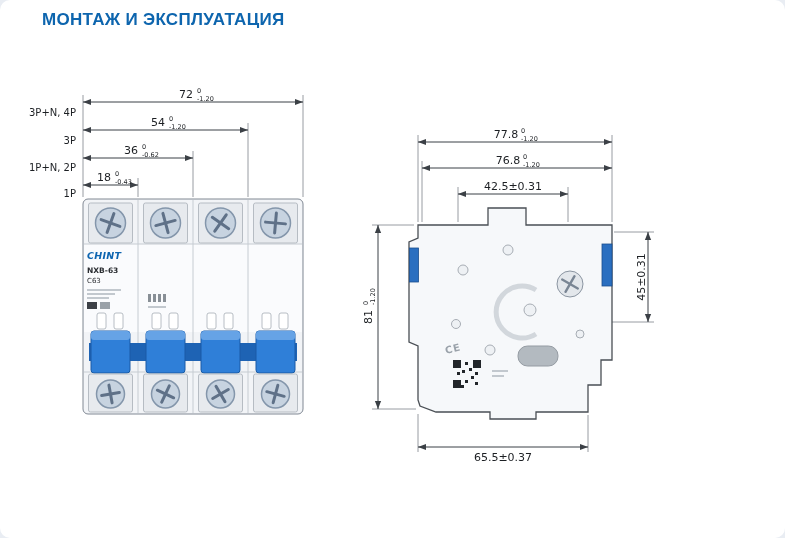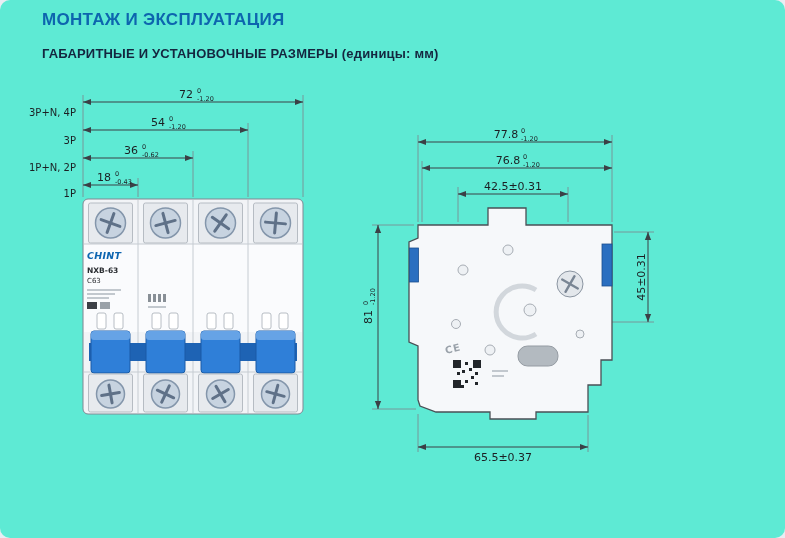--- a/index.html
+++ b/index.html
@@ -1,20 +1,20 @@
 <!DOCTYPE html>
 <html><head>
 <meta charset="utf-8">
 <style>
   * { margin:0; padding:0; box-sizing:border-box; }
   html,body { background:#e9edf3; }
   .page {
     position:relative;
     width:785px; height:538px;
-    background:#5eead4;
+    background:#ffffff;
     border-radius:10px;
     overflow:hidden;
     font-family:"Liberation Sans", sans-serif;
   }
   .title {
     position:absolute; left:42px; top:10px;
     font-size:17px; font-weight:700; letter-spacing:.3px;
     color:#0d65ae;
   }
   .subtitle {
@@ -45,21 +45,20 @@
   svg .slot   { fill:#ffffff; stroke:#a6adb5; stroke-width:.8; }
   svg .handle { fill:#2f7fd8; stroke:#1a5ba6; stroke-width:1; }
   svg .rivet  { fill:#eef1f4; stroke:#a7adb4; stroke-width:1; }
   svg .micro  { fill:#c2c8ce; }
 </style>
 </head>
 <body>
 
 <div class="page">
   <div class="title">МОНТАЖ И ЭКСПЛУАТАЦИЯ</div>
-  <div class="subtitle">ГАБАРИТНЫЕ И УСТАНОВОЧНЫЕ РАЗМЕРЫ (единицы: мм)</div>
 
   <svg id="front-svg" class="drawing" width="330" height="400" viewBox="0 0 330 400">
     <defs>
       <marker id="fa" viewBox="0 0 10 10" refX="9" refY="5" markerWidth="9" markerHeight="9" markerUnits="userSpaceOnUse" orient="auto-start-reverse">
         <path d="M0,1.5 L9,5 L0,8.5 Z" fill="#3b4046"></path>
       </marker>
     </defs>
 
     <g>
       <line class="xl" x1="55" y1="11" x2="55" y2="113"></line>

